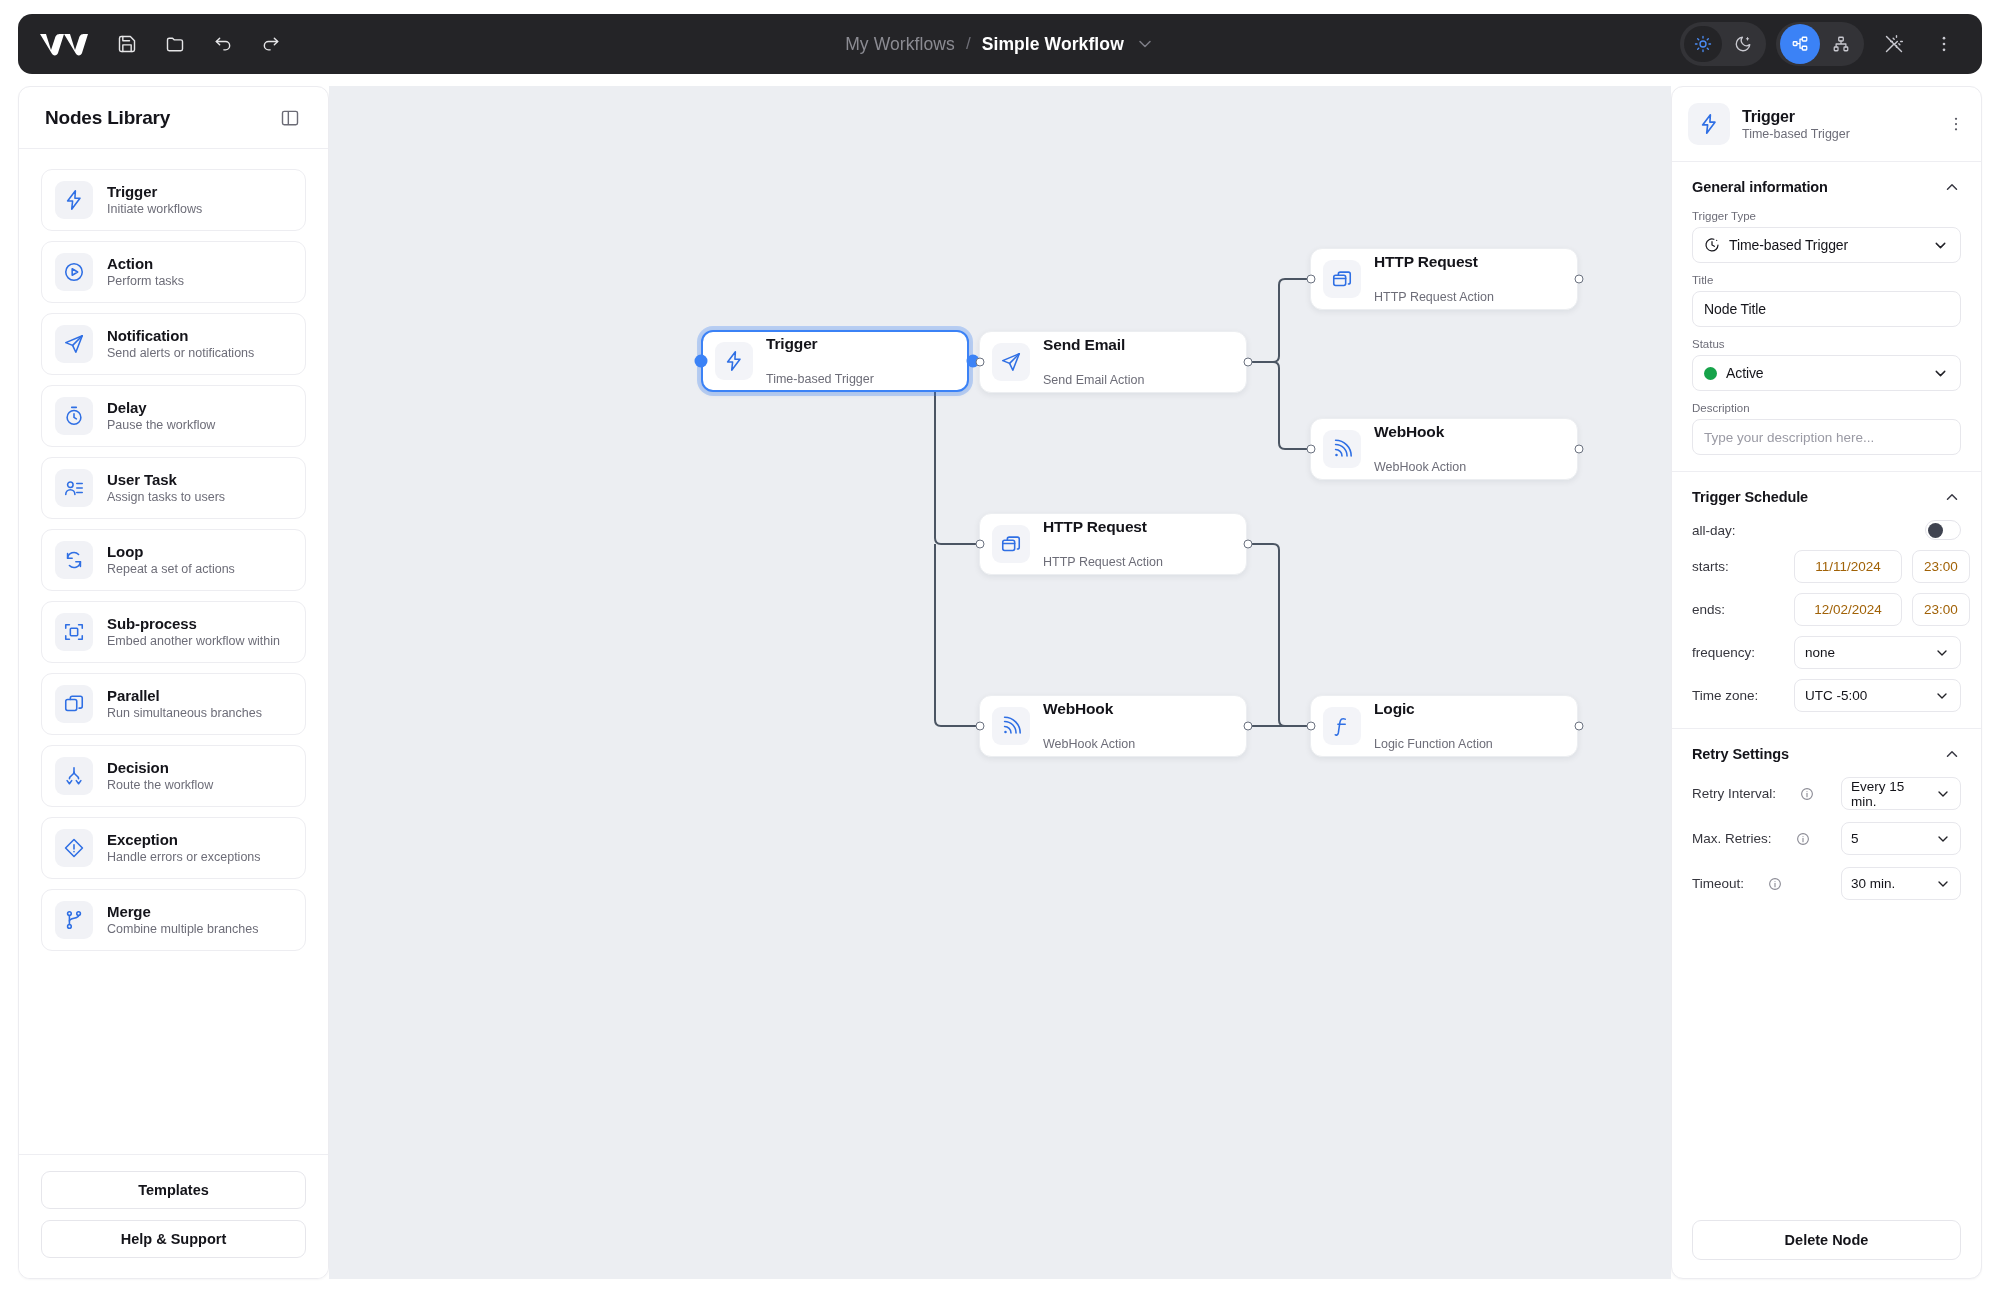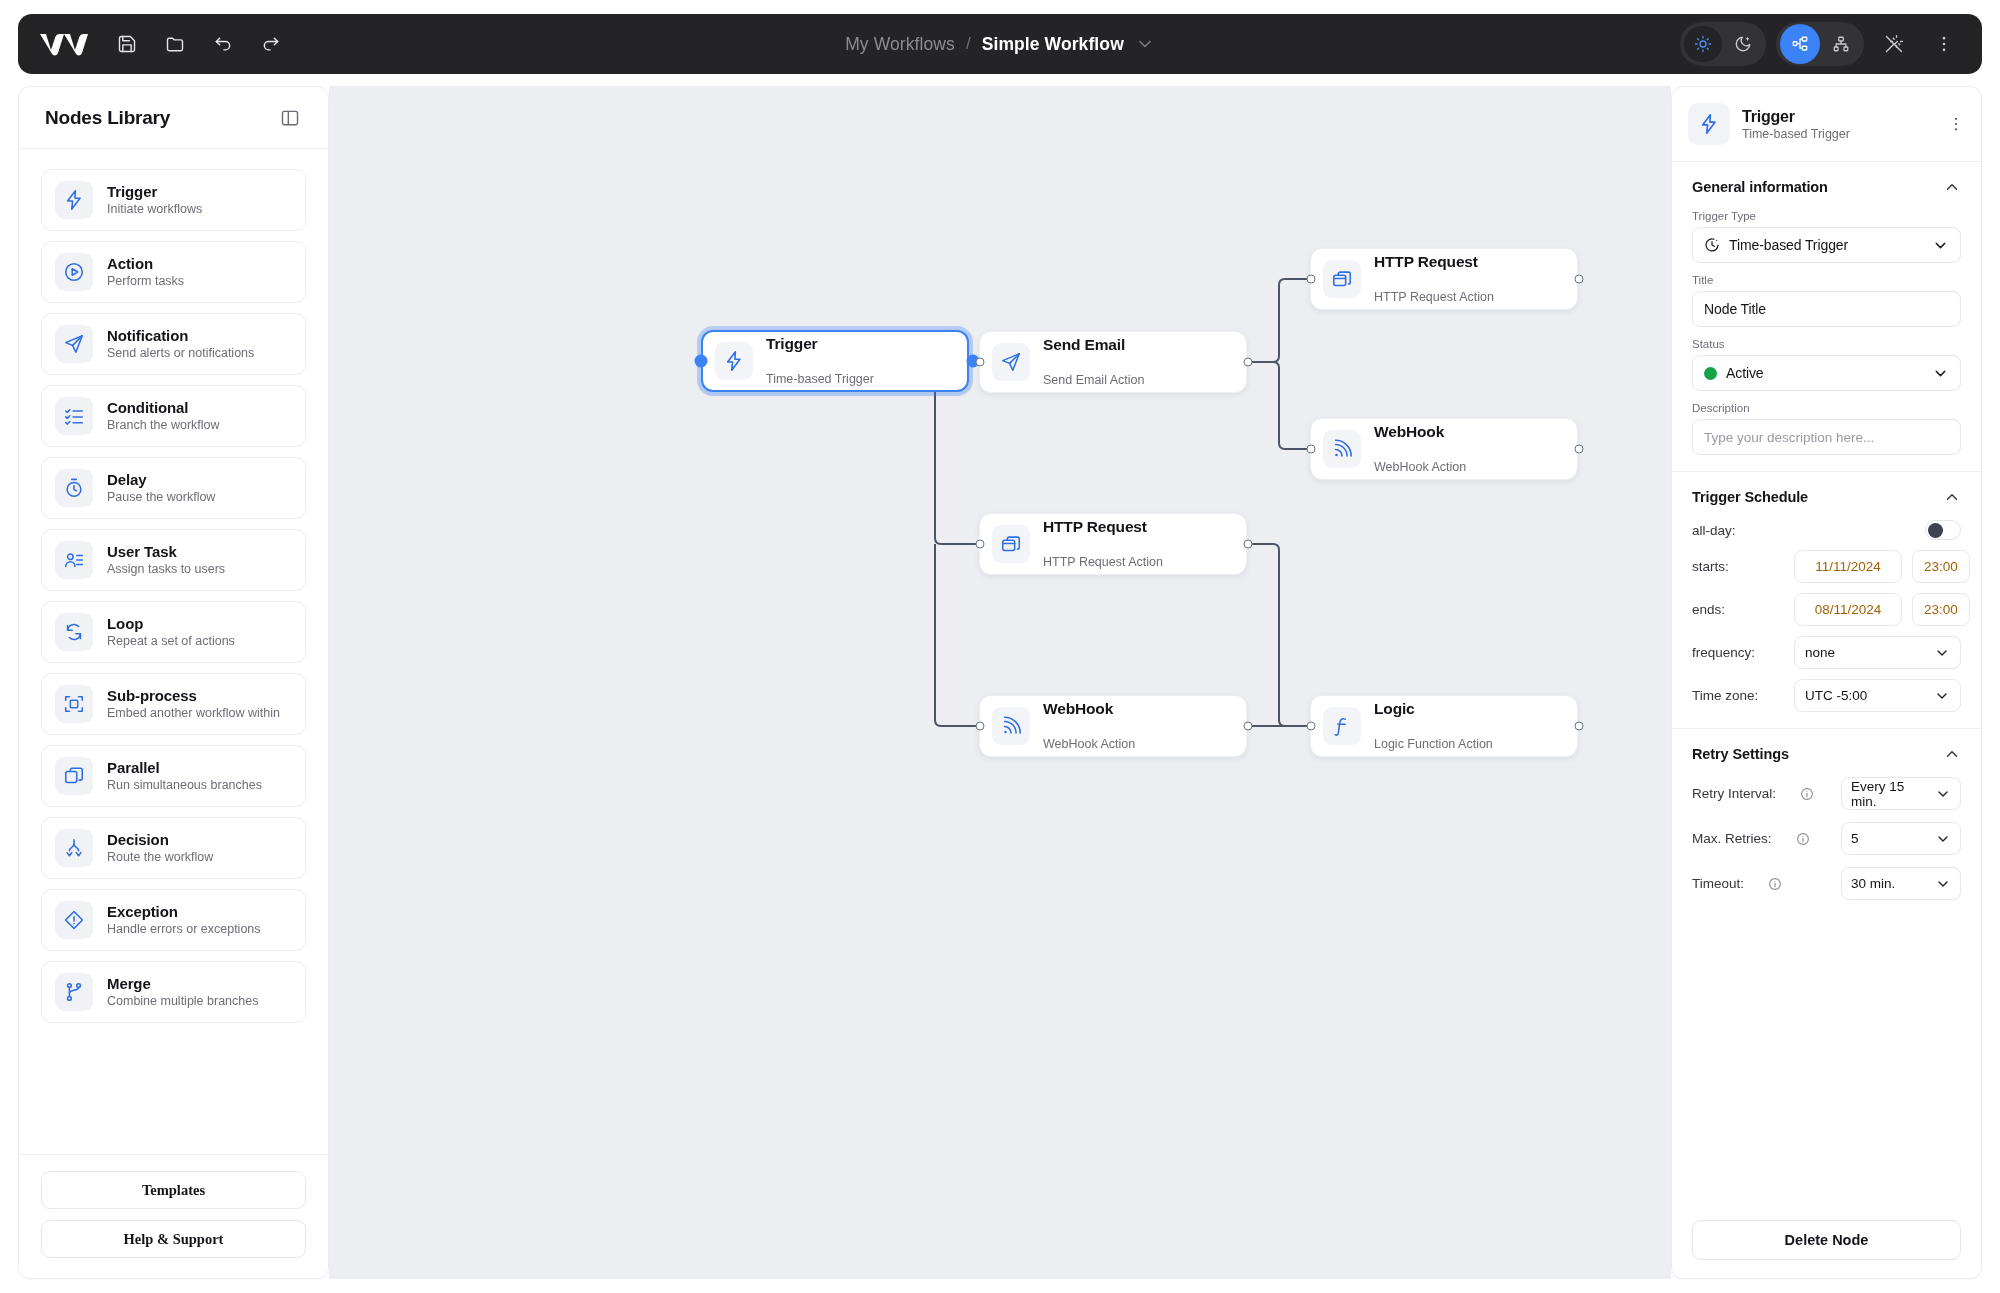--- a/index.html
+++ b/index.html
@@ -102,21 +102,21 @@
   .sb-foot {
     border-top: 1px solid #eeeef2;
     padding: 16px 22px 20px 22px;
     display: flex; flex-direction: column; gap: 11px;
     background: #fff;
   }
   .sb-btn {
     height: 38px; border: 1px solid #e6e6eb; border-radius: 9px;
     background: #ffffff; font-size: 14.5px; font-weight: 700; color: #14141a;
     display: flex; align-items: center; justify-content: center; cursor: pointer;
-    font-family: Liberation Serif, serif;
+    font-family: Liberation Sans, sans-serif;
   }
 
   
   .canvas {
     flex: 1; position: relative;
     background: #eceef2;
     overflow: hidden;
   }
   .canvas-svg { position:absolute; left:0; top:0; width:100%; height:100%; }
   .wnode {
@@ -378,36 +378,20 @@
           <div class="node-item">
             <div class="node-ic">
               <svg width="22" height="22" viewBox="0 0 24 24" fill="none" stroke="currentColor" stroke-width="1.7" stroke-linecap="round" stroke-linejoin="round">
                 <path d="M21 3L3 10.5l7.5 3L14 21z"></path>
                 <path d="M10.5 13.5L21 3"></path>
               </svg>
             </div>
             <div class="node-txt">
               <span class="node-title">Notification</span>
               <span class="node-sub">Send alerts or notifications</span>
-            </div>
-          </div>
-          <div class="node-item">
-            <div class="node-ic">
-              <svg width="22" height="22" viewBox="0 0 24 24" fill="none" stroke="currentColor" stroke-width="1.7" stroke-linecap="round" stroke-linejoin="round">
-                <path d="M3 6.5l1.6 1.6L7.5 5.2"></path>
-                <path d="M3 13l1.6 1.6L7.5 11.7"></path>
-                <path d="M3 19.2l1.6 1.6L7.5 18"></path>
-                <line x1="11" y1="6.5" x2="21" y2="6.5"></line>
-                <line x1="11" y1="13" x2="21" y2="13"></line>
-                <line x1="11" y1="19.3" x2="21" y2="19.3"></line>
-              </svg>
-            </div>
-            <div class="node-txt">
-              <span class="node-title">Conditional</span>
-              <span class="node-sub">Branch the workflow</span>
             </div>
           </div>
           <div class="node-item">
             <div class="node-ic">
               <svg width="22" height="22" viewBox="0 0 24 24" fill="none" stroke="currentColor" stroke-width="1.7" stroke-linecap="round" stroke-linejoin="round">
                 <circle cx="12" cy="13.5" r="7.5"></circle>
                 <path d="M12 9.5v4l2.6 1.6"></path>
                 <line x1="9.5" y1="2.6" x2="14.5" y2="2.6"></line>
               </svg>
             </div>
@@ -742,21 +726,21 @@
           </div>
 
           <div class="row">
             <span class="row-label">starts:</span>
             <div class="mini date">11/11/2024</div>
             <div class="mini time">23:00</div>
           </div>
 
           <div class="row">
             <span class="row-label">ends:</span>
-            <div class="mini date">08/11/2024</div>
+            <div class="mini date">12/02/2024</div>
             <div class="mini time">23:00</div>
           </div>
 
           <div class="row">
             <span class="row-label">frequency:</span>
             <div class="row-select">
               <span class="val">none</span>
               <span class="chev-sm">
                 <svg width="16" height="16" viewBox="0 0 24 24" fill="none" stroke="currentColor" stroke-width="2" stroke-linecap="round" stroke-linejoin="round">
                     <polyline points="6 9 12 15 18 9"></polyline>

